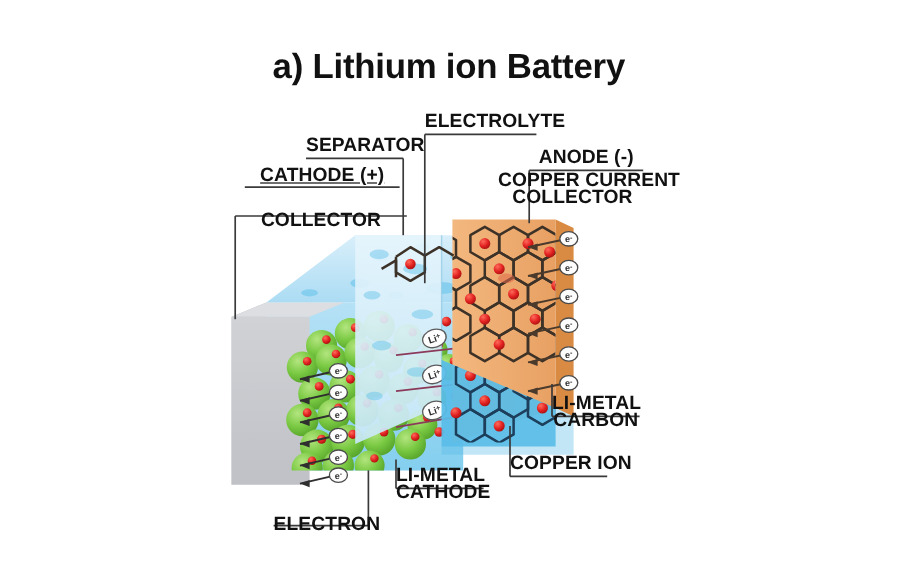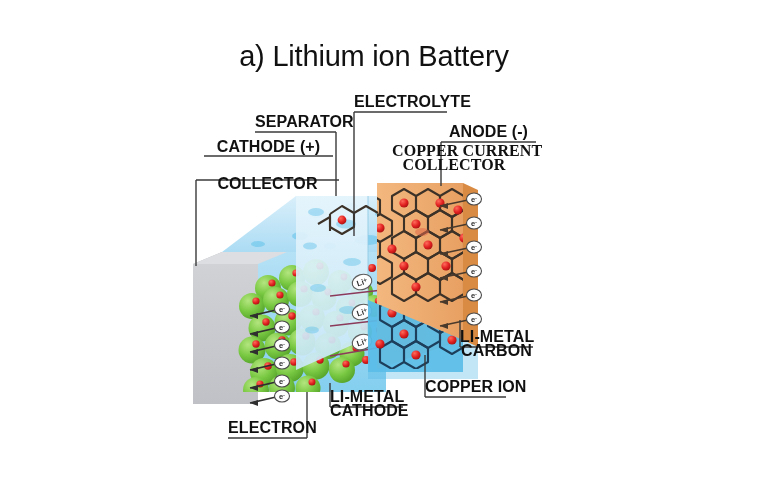--- a/index.html
+++ b/index.html
@@ -7,21 +7,21 @@
     width:768px;height:483px;
     background:#ffffff;
     font-family:"Liberation Sans",sans-serif;
     overflow:hidden;
     position:relative;
   }
   #figure{position:absolute;left:0;top:0;width:768px;height:483px;}
   .ttl{
     position:absolute;left:0;top:40px;width:748px;
     text-align:center;
-    font-size:29px;font-weight:normal;color:#111111;
+    font-size:29px;font-weight:bold;color:#111111;
     letter-spacing:-0.2px;
   }
   .lbl{
     position:absolute;
     font-size:16px;font-weight:bold;color:#111111;
     text-align:center;
     line-height:13.5px;
     letter-spacing:0.1px;
     white-space:nowrap;
   }
@@ -409,33 +409,33 @@
       <line x1="460" y1="347" x2="460" y2="320" stroke-width="1.4"></line>
     </g>
   </svg>
 
   <div class="lbl" style="left:255px;top:115px;width:82px;text-align:center;">SEPARATOR</div>
 
   <div class="lbl" style="left:354px;top:95px;width:93px;">ELECTROLYTE</div>
 
   <div class="lbl" style="left:441px;top:125px;width:95px;">ANODE (-)</div>
 
-  <div class="lbl" style="left:392px;top:144px;width:124px;font-family:Liberation Serif, serif;">
+  <div class="lbl" style="left:415px;top:144px;width:124px;">
     <span>COPPER CURRENT</span><br>
     <span>COLLECTOR</span>
   </div>
 
-  <div class="lbl" style="left:204px;top:140px;width:129px;">CATHODE (+)</div>
+  <div class="lbl" style="left:204px;top:140px;width:129px;text-decoration:underline;">CATHODE (+)</div>
 
   <div class="lbl" style="left:196px;top:163px;width:143px;">
     <br>
     <span>COLLECTOR</span>
   </div>
 
-  <div class="lbl" style="left:228px;top:421px;width:79px;">ELECTRON</div>
+  <div class="lbl" style="left:228px;top:431px;width:79px;">ELECTRON</div>
 
   <div class="lbl" style="left:330px;top:390px;width:73px;">
     <span>LI-METAL</span><br>
     <span>CATHODE</span>
   </div>
 
   <div class="lbl" style="left:425px;top:380px;width:81px;">COPPER ION</div>
 
   <div class="lbl" style="left:460px;top:330px;width:73px;">
     <span>LI-METAL</span><br>

